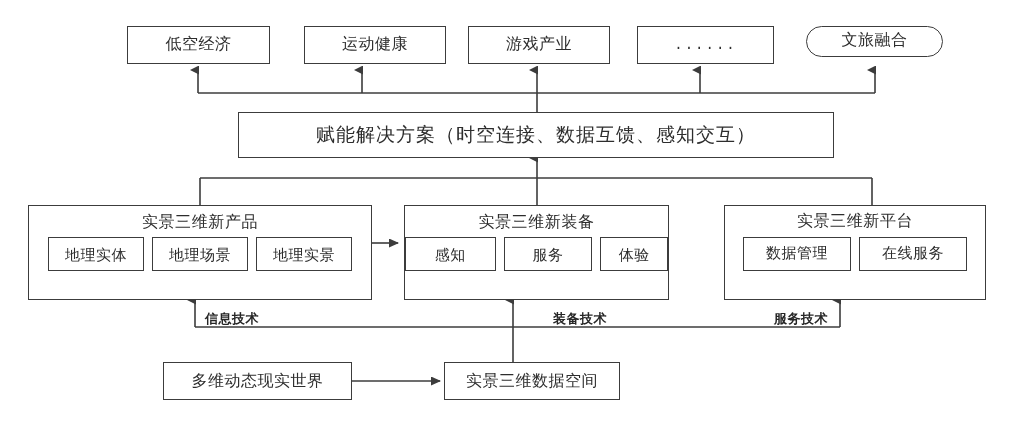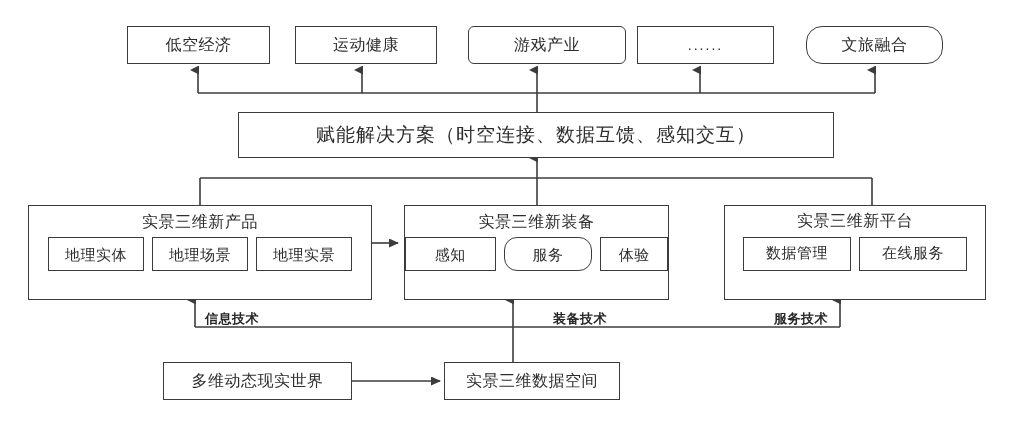--- a/index.html
+++ b/index.html
@@ -16,21 +16,21 @@
     position:absolute;
     box-sizing:border-box;
     background:#ffffff;
     border:1.6px solid #3c3c3c;
     display:flex;align-items:center;justify-content:center;
     text-align:center;
     line-height:1.15;
     color:#2d2d2d;
     letter-spacing:.5px;
   }
-  .top-node{font-size:16px;}
+  .top-node{font-size:16px;font-family:Liberation Mono, monospace;}
   .banner{font-size:19px;letter-spacing:1px;}
   .group{
     display:block;
     border:1.6px solid #3c3c3c;
     background:#ffffff;
   }
   .group-title{
     font-size:16px;text-align:center;
     margin-top:7px;letter-spacing:.6px;color:#2d2d2d;
   }
@@ -94,51 +94,51 @@
 
       <path d="M513,362 L513,327"></path>
 
       <path d="M352,381 L440,381" marker-end="url(#arrRight)"></path>
     </g>
   </svg>
 
   <div class="node top-node" style="left:127px;top:26px;width:143px;height:38px;">
     <span>低空经济</span>
   </div>
-  <div class="node top-node" style="left:295px;top:26px;width:142px;height:38px;">
+  <div class="node top-node" style="left:304px;top:26px;width:142px;height:38px;">
     <span>运动健康</span>
   </div>
-  <div class="node top-node" style="left:468px;top:26px;width:158px;height:38px;border-radius:6px;">
+  <div class="node top-node" style="left:468px;top:26px;width:142px;height:38px;">
     <span>游戏产业</span>
   </div>
   <div class="node top-node" style="left:637px;top:26px;width:137px;height:38px;">
     <span class="dots">......</span>
   </div>
-  <div class="node top-node" style="left:806px;top:26px;width:137px;height:38px;border-radius:16px;">
+  <div class="node top-node" style="left:806px;top:26px;width:137px;height:31px;border-radius:16px;">
     <span>文旅融合</span>
   </div>
 
   <div class="node banner" style="left:238px;top:112px;width:596px;height:46px;">
     <span>赋能解决方案（时空连接、数据互馈、感知交互）</span>
   </div>
 
   <div class="node group" style="left:28px;top:205px;width:344px;height:95px;">
     <div class="group-title">实景三维新产品</div>
     <div class="chips">
       <div class="chip" style="width:96px;height:34px;">地理实体</div>
       <div class="chip" style="width:96px;height:34px;">地理场景</div>
       <div class="chip" style="width:96px;height:34px;">地理实景</div>
     </div>
   </div>
 
   <div class="node group" style="left:404px;top:205px;width:265px;height:95px;">
     <div class="group-title">实景三维新装备</div>
     <div class="chips">
       <div class="chip" style="width:94px;height:34px;">感知</div>
-      <div class="chip" style="width:92px;height:34px;border-radius:13px;">服务</div>
+      <div class="chip" style="width:92px;height:34px;">服务</div>
       <div class="chip" style="width:70px;height:34px;">体验</div>
     </div>
   </div>
 
   <div class="node group" style="left:724px;top:205px;width:262px;height:95px;font-family:Liberation Mono, monospace;">
     <div class="group-title">实景三维新平台</div>
     <div class="chips">
       <div class="chip" style="width:108px;height:34px;">数据管理</div>
       <div class="chip" style="width:108px;height:34px;">在线服务</div>
     </div>

